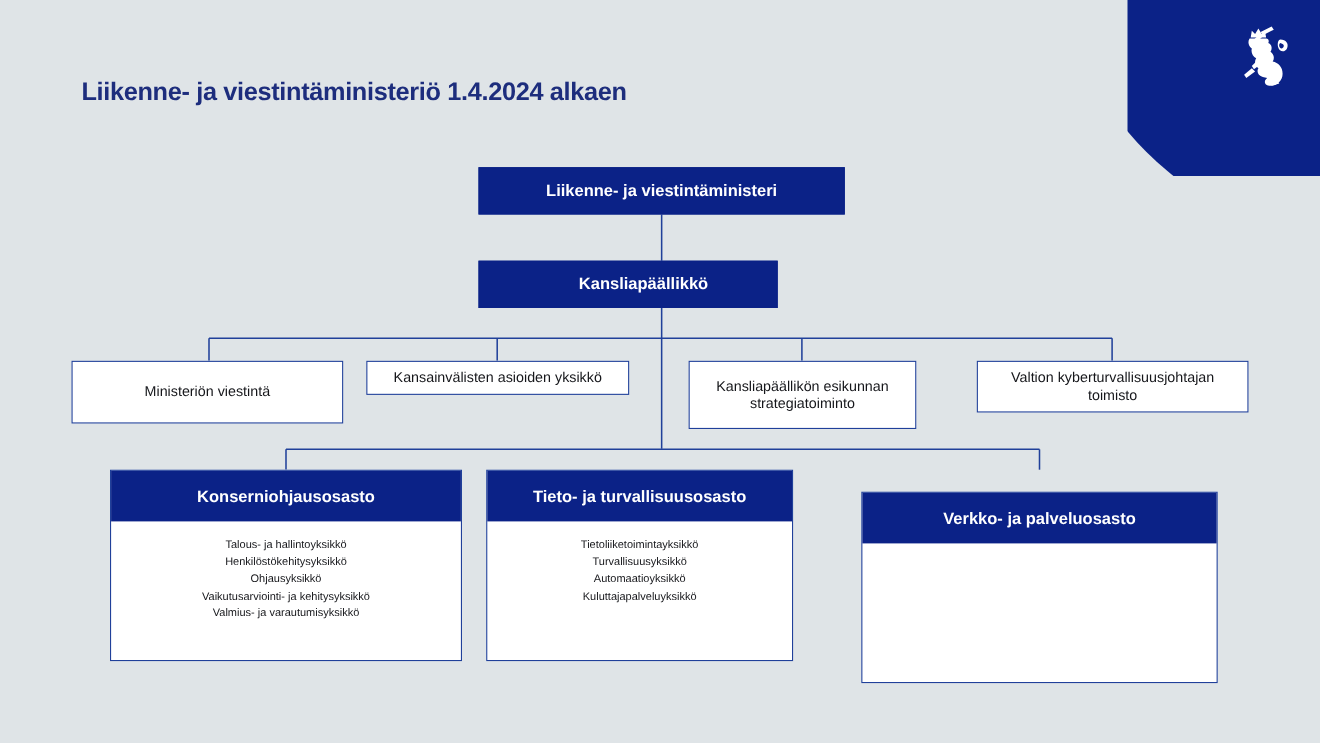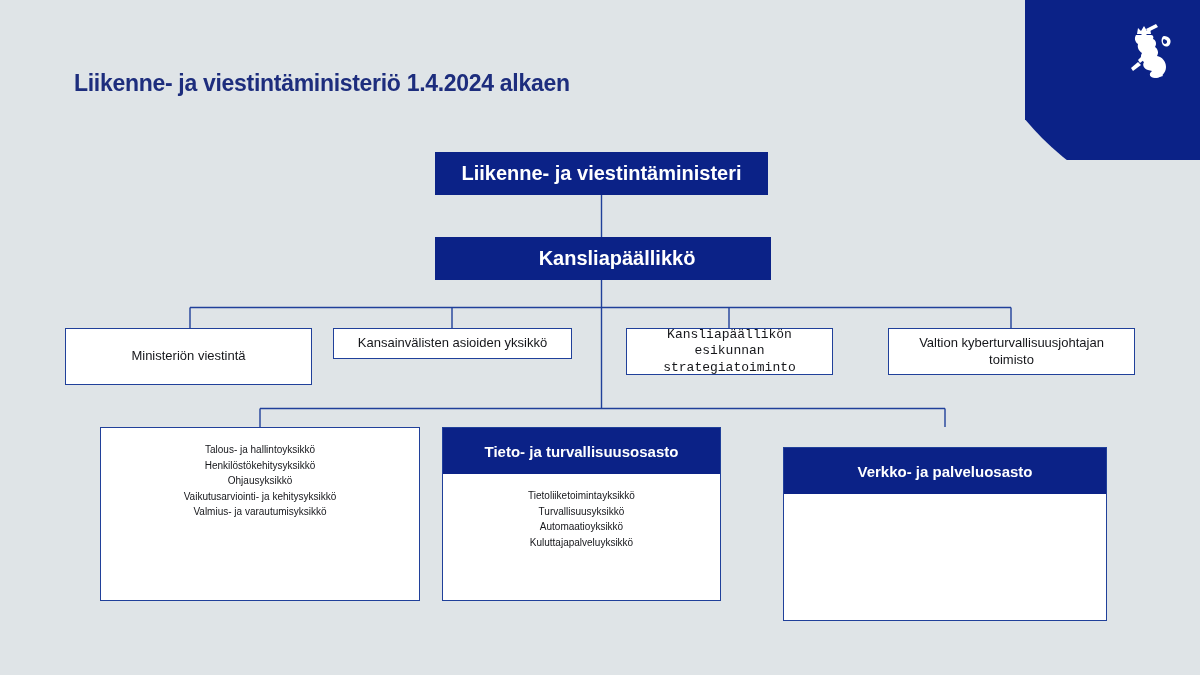--- a/index.html
+++ b/index.html
@@ -76,21 +76,21 @@
   }
   .box-solid {
     background: #0b2287;
     border: 1px solid #0b2287;
     color: #ffffff;
     font-weight: 700;
     display: flex;
     align-items: center;
     justify-content: center;
     text-align: center;
-    font-size: 20px;
+    font-size: 15px;
   }
   .box-outline {
     background: #ffffff;
     border: 1.2px solid #20409a;
     color: #15161a;
     display: flex;
     align-items: center;
     justify-content: center;
     text-align: center;
     font-size: 13px;
@@ -183,38 +183,39 @@
       </g>
     </svg>
   </div>
 
   <div class="page-title">Liikenne- ja viestintäministeriö 1.4.2024 alkaen</div>
 
   <div class="box box-solid" style="left:435px; top:152px; width:333px; height:43px;">
     <span>Liikenne- ja viestintäministeri</span>
   </div>
 
-  <div class="box box-solid" style="left:435px; top:237px; width:336px; height:43px;padding-left:28px;">
+  <div class="box box-solid" style="left:435px; top:237px; width:272px; height:43px;padding-left:28px;">
     <span>Kansliapäällikkö</span>
   </div>
 
   <div class="box box-outline" style="left:65px; top:328px; width:247px; height:57px;">
     <span>Ministeriön viestintä</span>
   </div>
   <div class="box box-outline" style="left:333px; top:328px; width:239px; height:31px;">
     <span>Kansainvälisten asioiden yksikkö</span>
   </div>
-  <div class="box box-outline" style="left:626px; top:328px; width:207px; height:47px;font-family:Liberation Mono, monospace;">
+  <div class="box box-outline" style="left:626px; top:328px; width:207px; height:62px;">
     <span>Kansliapäällikön esikunnan strategiatoiminto</span>
   </div>
   <div class="box box-outline" style="left:888px; top:328px; width:247px; height:47px;">
     <span>Valtion kyberturvallisuusjohtajan toimisto</span>
   </div>
 
   <div class="dept" style="left:100px; top:427px; width:320px; height:174px;">
+    <div class="dept-head">Konserniohjausosasto</div>
     <div class="dept-body">
       <div class="unit">Talous- ja hallintoyksikkö</div>
       <div class="unit">Henkilöstökehitysyksikkö</div>
       <div class="unit">Ohjausyksikkö</div>
       <div class="unit">Vaikutusarviointi- ja kehitysyksikkö</div>
       <div class="unit">Valmius- ja varautumisyksikkö</div>
     </div>
   </div>
 
   <div class="dept" style="left:442px; top:427px; width:279px; height:174px;">

